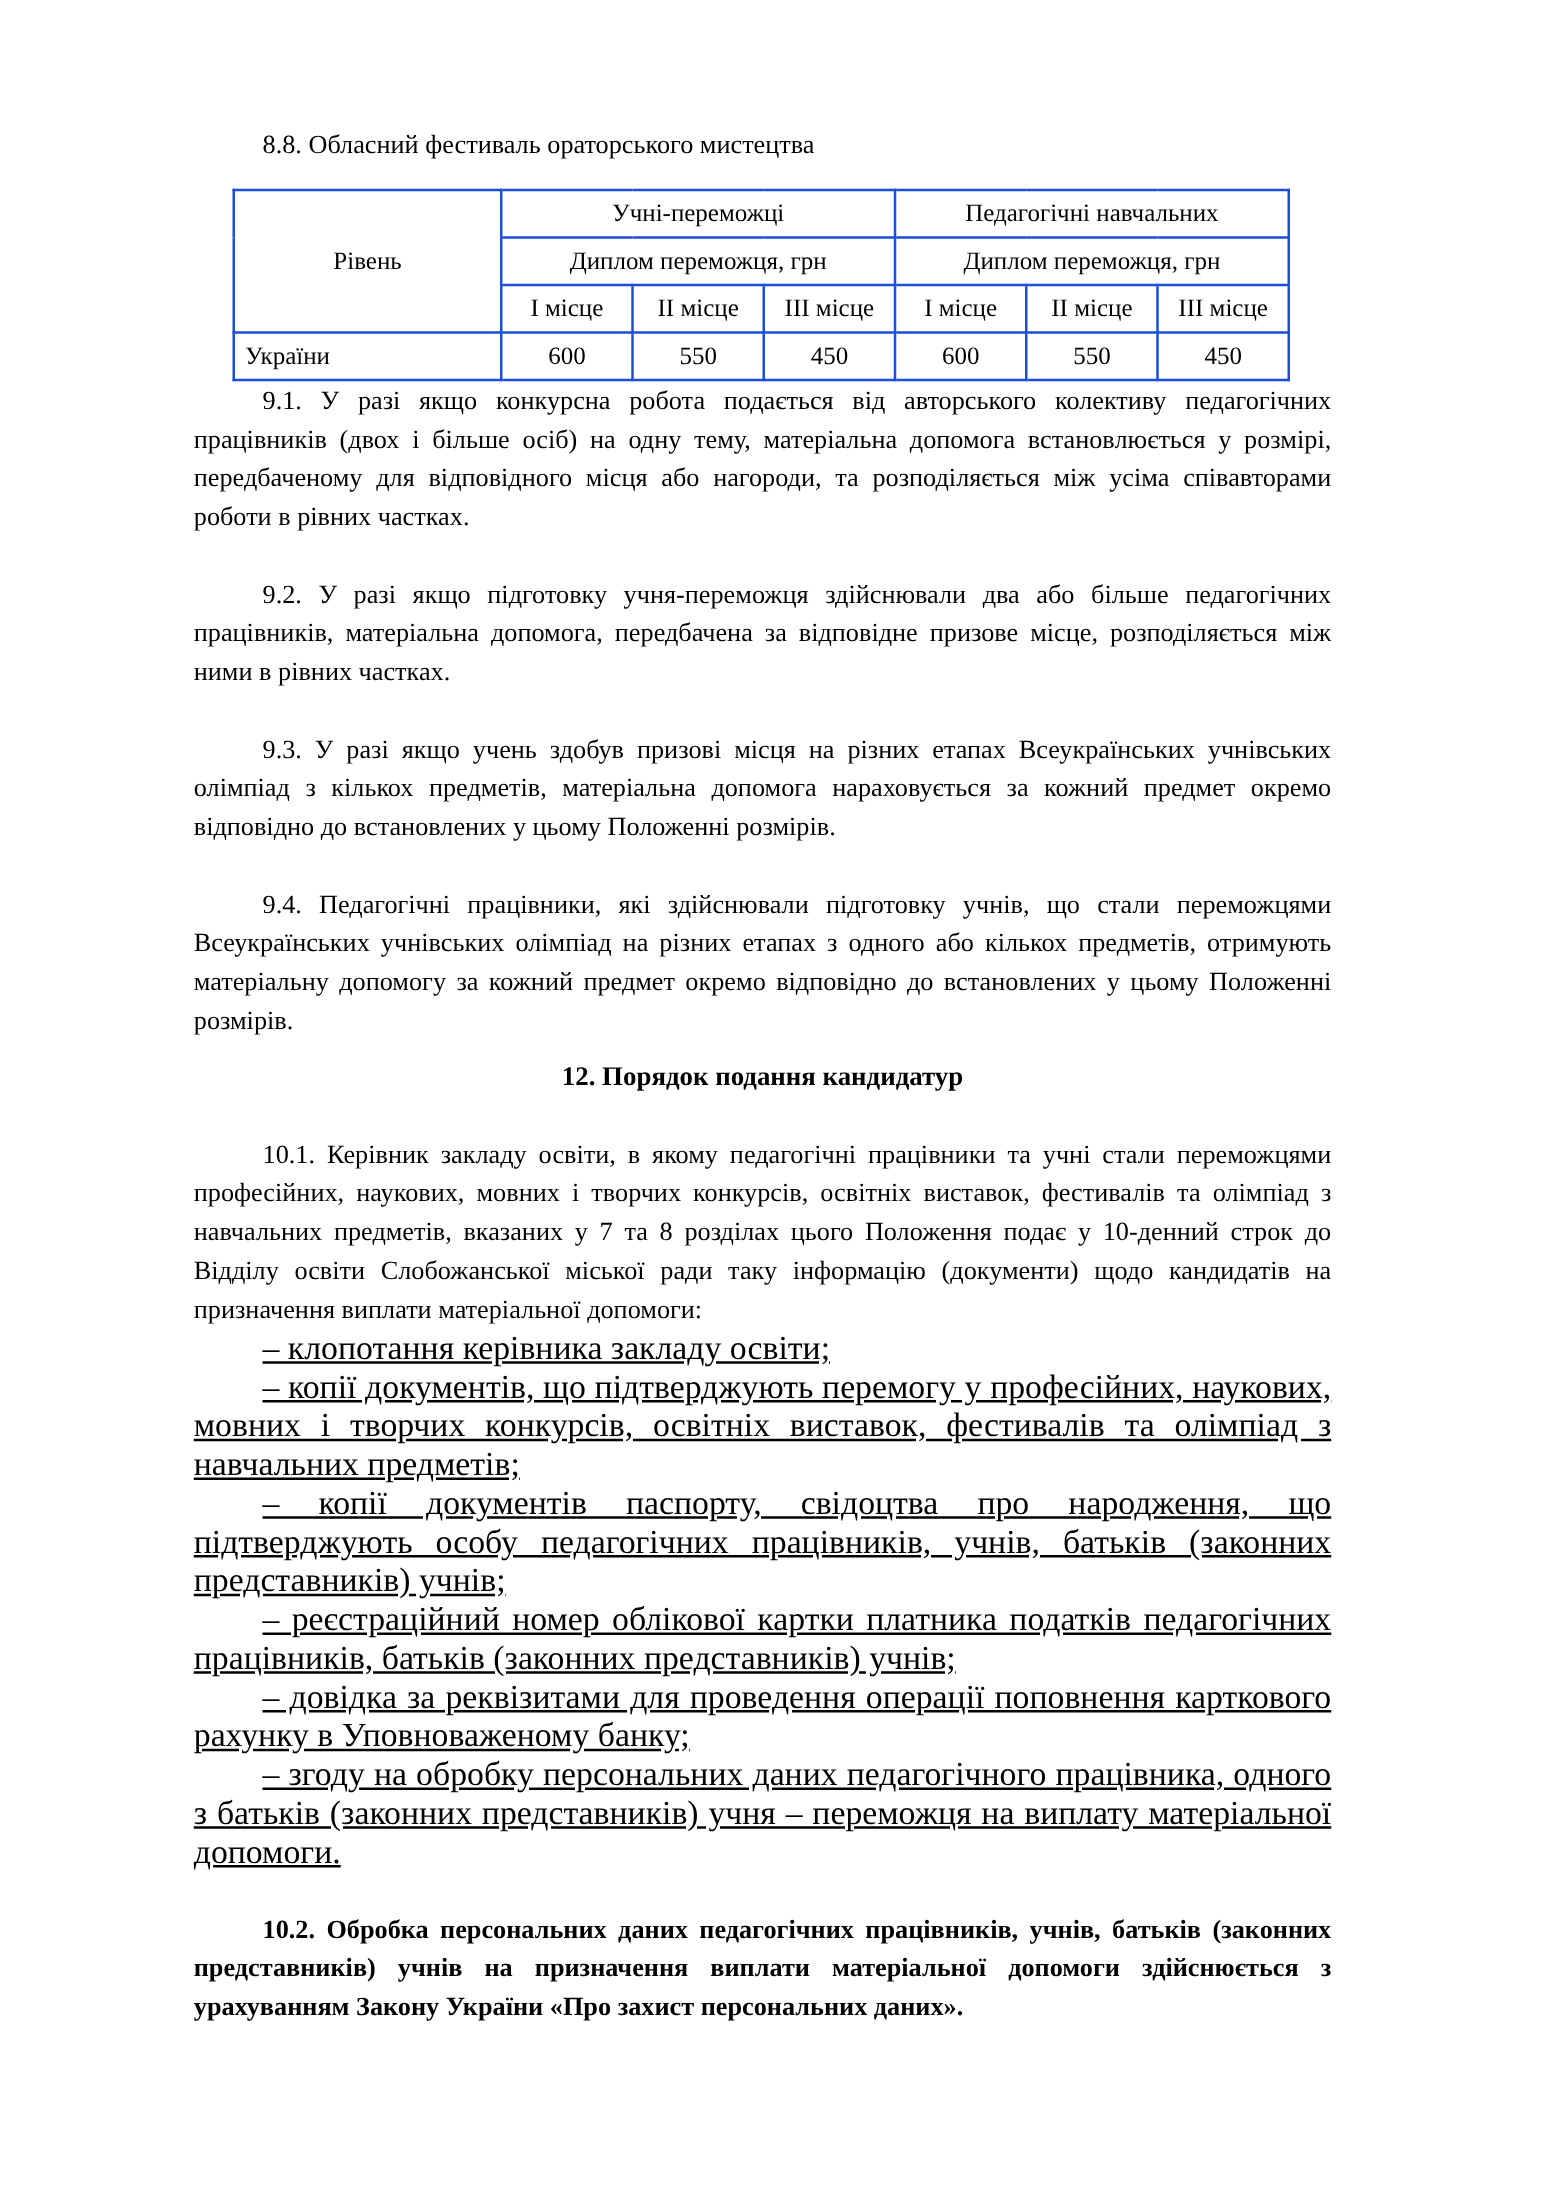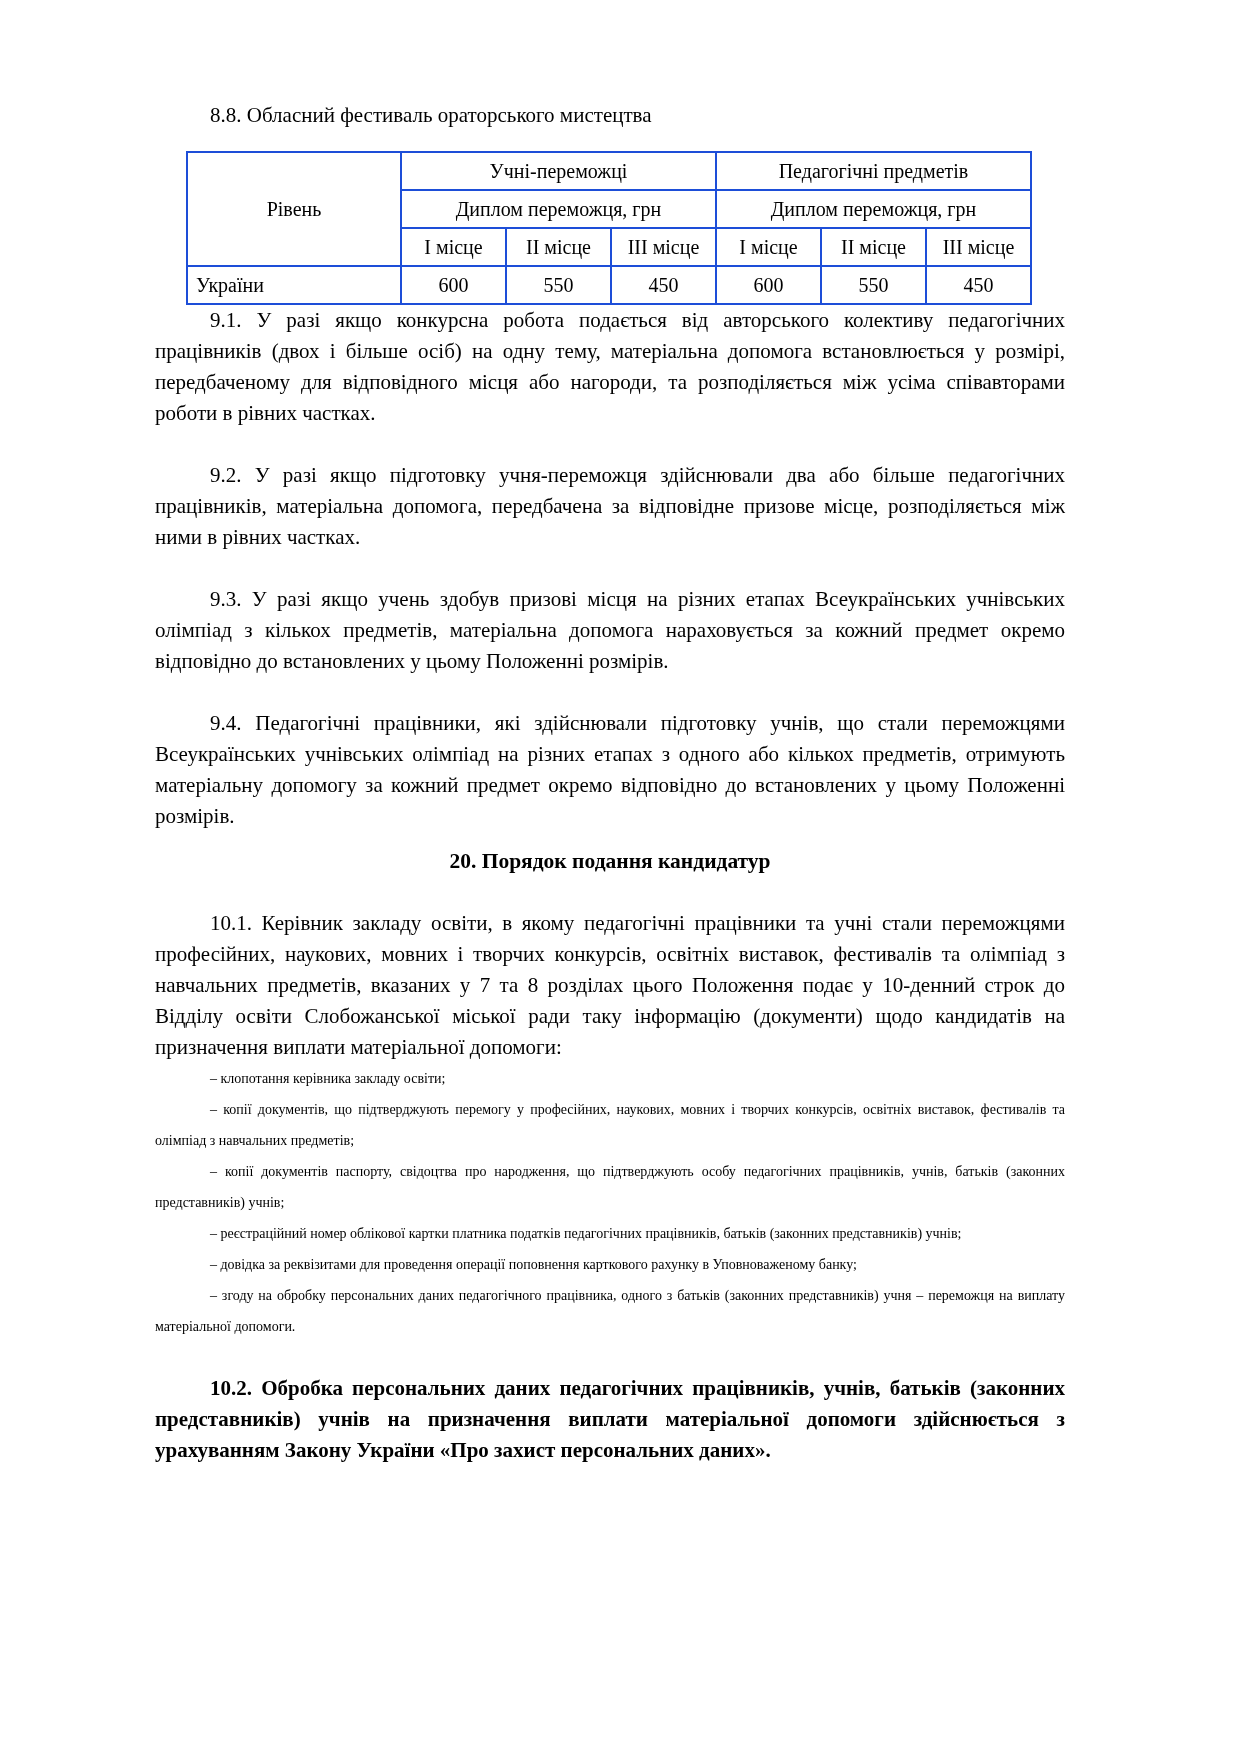--- a/index.html
+++ b/index.html
@@ -48,41 +48,42 @@
   .sec-title.second { margin-top: 14px; }
   .para {
     font-size: 21px;
     line-height: 31px;
     text-align: justify;
     text-indent: 55px;
     margin: 0 0 31px 0;
   }
   .para.no-gap { margin-bottom: 0; }
   .list-para {
-    font-size: 14px;
+    font-size: 27px;
     line-height: 31px;
     text-align: justify;
     text-indent: 55px;
     margin: 0;
+    text-decoration: underline;
   }
   .para.after-list { margin-top: 31px; margin-bottom: 0; font-weight: bold; }
 </style>
 </head>
 <body>
 
 <div class="page">
 
   <p class="h-sub">8.8. Обласний фестиваль ораторського мистецтва</p>
 
   <table class="awards">
     <tbody>
       <tr>
         <td class="level-head" rowspan="3">Рівень</td>
         <td colspan="3">Учні-переможці</td>
-        <td colspan="3">Педагогічні предметів</td>
+        <td colspan="3">Педагогічні навчальних</td>
       </tr>
       <tr>
         <td colspan="3">Диплом переможця, грн</td>
         <td colspan="3">Диплом переможця, грн</td>
       </tr>
       <tr>
         <td class="place">І місце</td>
         <td class="place">ІІ місце</td>
         <td class="place">ІІІ місце</td>
         <td class="place">І місце</td>
@@ -100,21 +101,21 @@
       </tr>
     </tbody>
   </table>
 
 
   <p class="para">9.1. У разі якщо конкурсна робота подається від авторського колективу педагогічних працівників (двох і більше осіб) на одну тему, матеріальна допомога встановлюється у розмірі, передбаченому для відповідного місця або нагороди, та розподіляється між усіма співавторами роботи в рівних частках.</p>
   <p class="para">9.2. У разі якщо підготовку учня-переможця здійснювали два або більше педагогічних працівників, матеріальна допомога, передбачена за відповідне призове місце, розподіляється між ними в рівних частках.</p>
   <p class="para">9.3. У разі якщо учень здобув призові місця на різних етапах Всеукраїнських учнівських олімпіад з кількох предметів, матеріальна допомога нараховується за кожний предмет окремо відповідно до встановлених у цьому Положенні розмірів.</p>
   <p class="para no-gap">9.4. Педагогічні працівники, які здійснювали підготовку учнів, що стали переможцями Всеукраїнських учнівських олімпіад на різних етапах з одного або кількох предметів, отримують матеріальну допомогу за кожний предмет окремо відповідно до встановлених у цьому Положенні розмірів.</p>
 
-  <p class="sec-title second">20. Порядок подання кандидатур</p>
+  <p class="sec-title second">12. Порядок подання кандидатур</p>
 
   <p class="para no-gap">10.1. Керівник закладу освіти, в якому педагогічні працівники та учні стали переможцями професійних, наукових, мовних і творчих конкурсів, освітніх виставок, фестивалів та олімпіад з навчальних предметів, вказаних у 7 та 8 розділах цього Положення подає у 10-денний строк до Відділу освіти Слобожанської міської ради таку інформацію (документи) щодо кандидатів на призначення виплати матеріальної допомоги:</p>
 
   <p class="list-para">– клопотання керівника закладу освіти;</p>
   <p class="list-para">– копії документів, що підтверджують перемогу у професійних, наукових, мовних і творчих конкурсів, освітніх виставок, фестивалів та олімпіад з навчальних предметів;</p>
   <p class="list-para">– копії документів паспорту, свідоцтва про народження, що підтверджують особу педагогічних працівників, учнів, батьків (законних представників) учнів;</p>
   <p class="list-para">– реєстраційний номер облікової картки платника податків педагогічних працівників, батьків (законних представників) учнів;</p>
   <p class="list-para">– довідка за реквізитами для проведення операції поповнення карткового рахунку в Уповноваженому банку;</p>
   <p class="list-para">– згоду на обробку персональних даних педагогічного працівника, одного з батьків (законних представників) учня – переможця на виплату матеріальної допомоги.</p>
 

